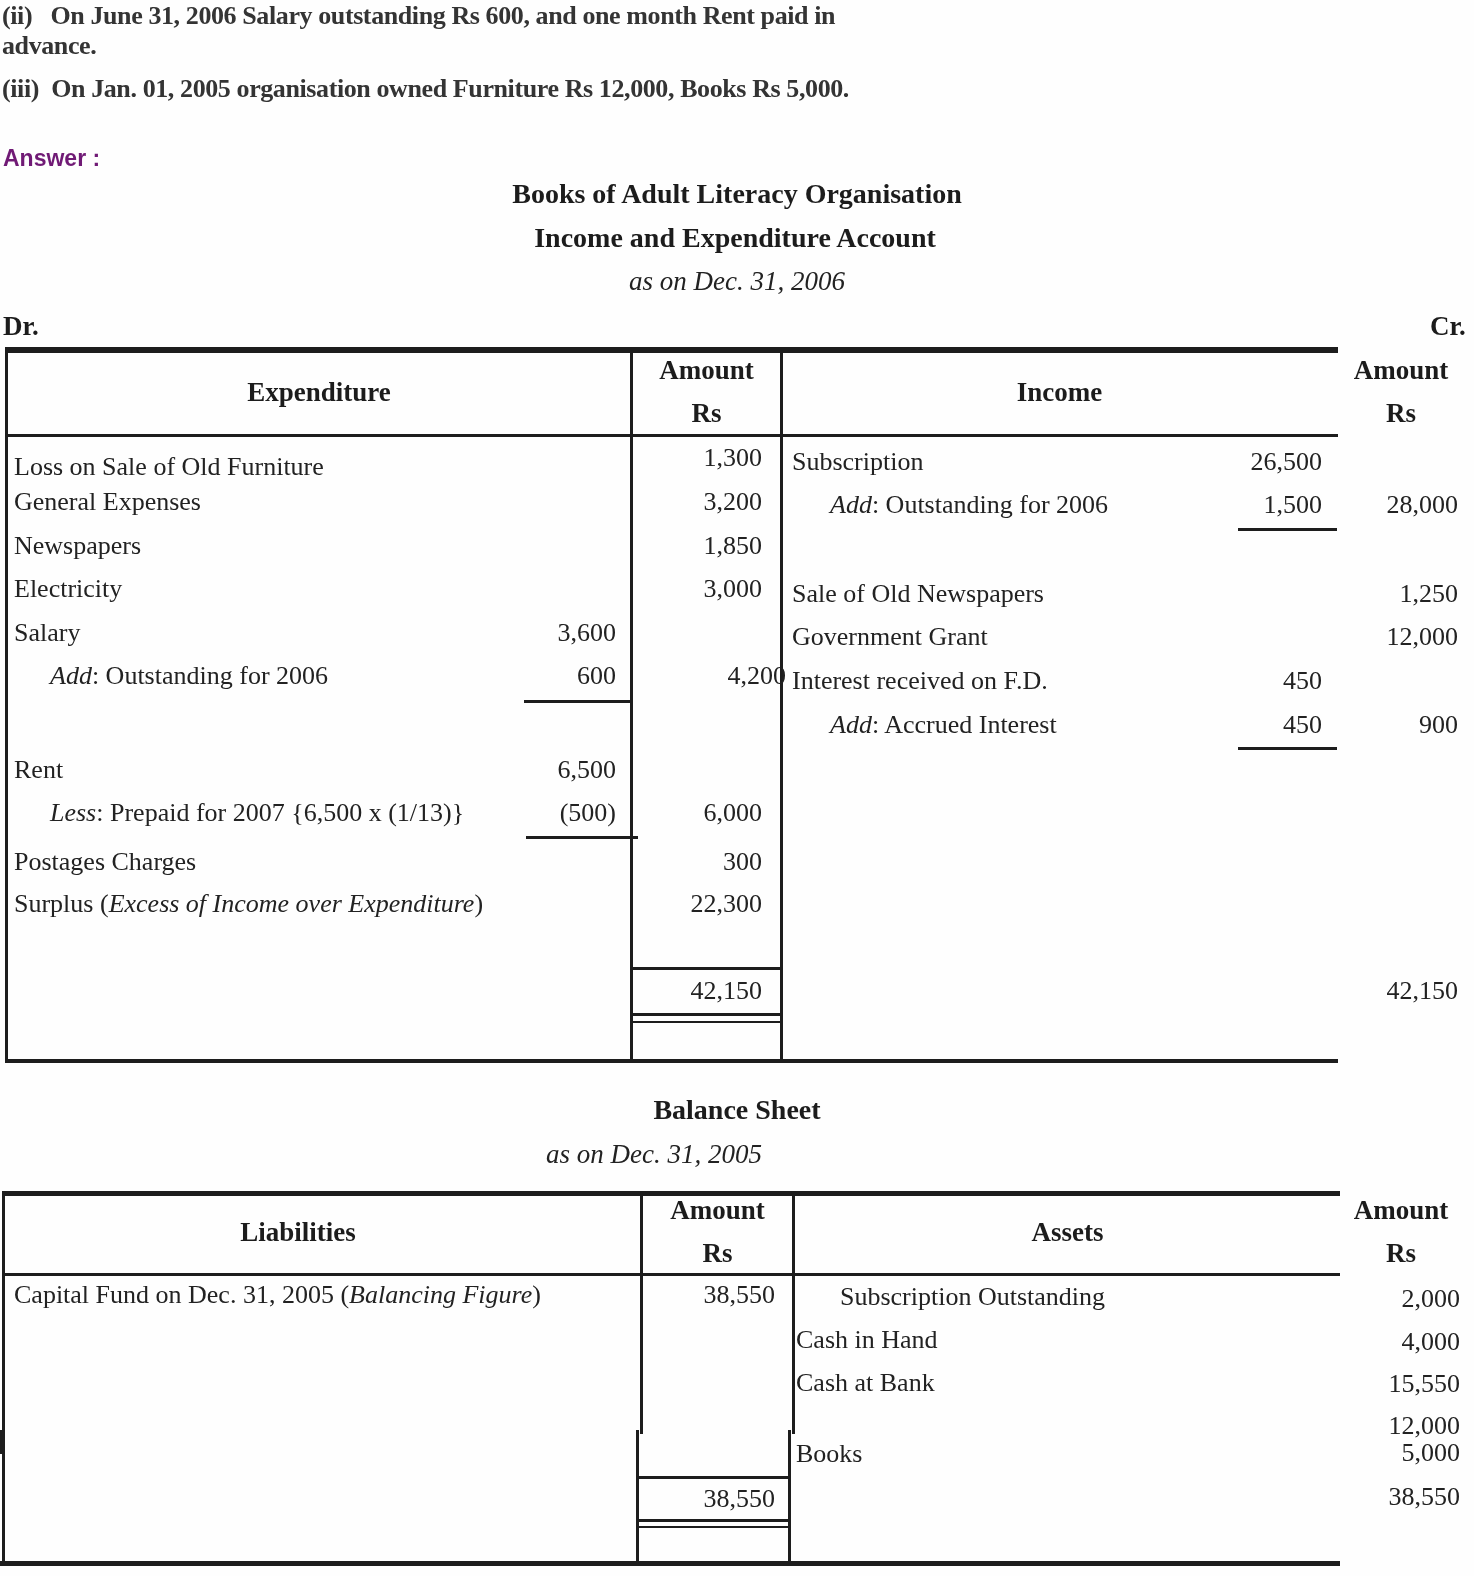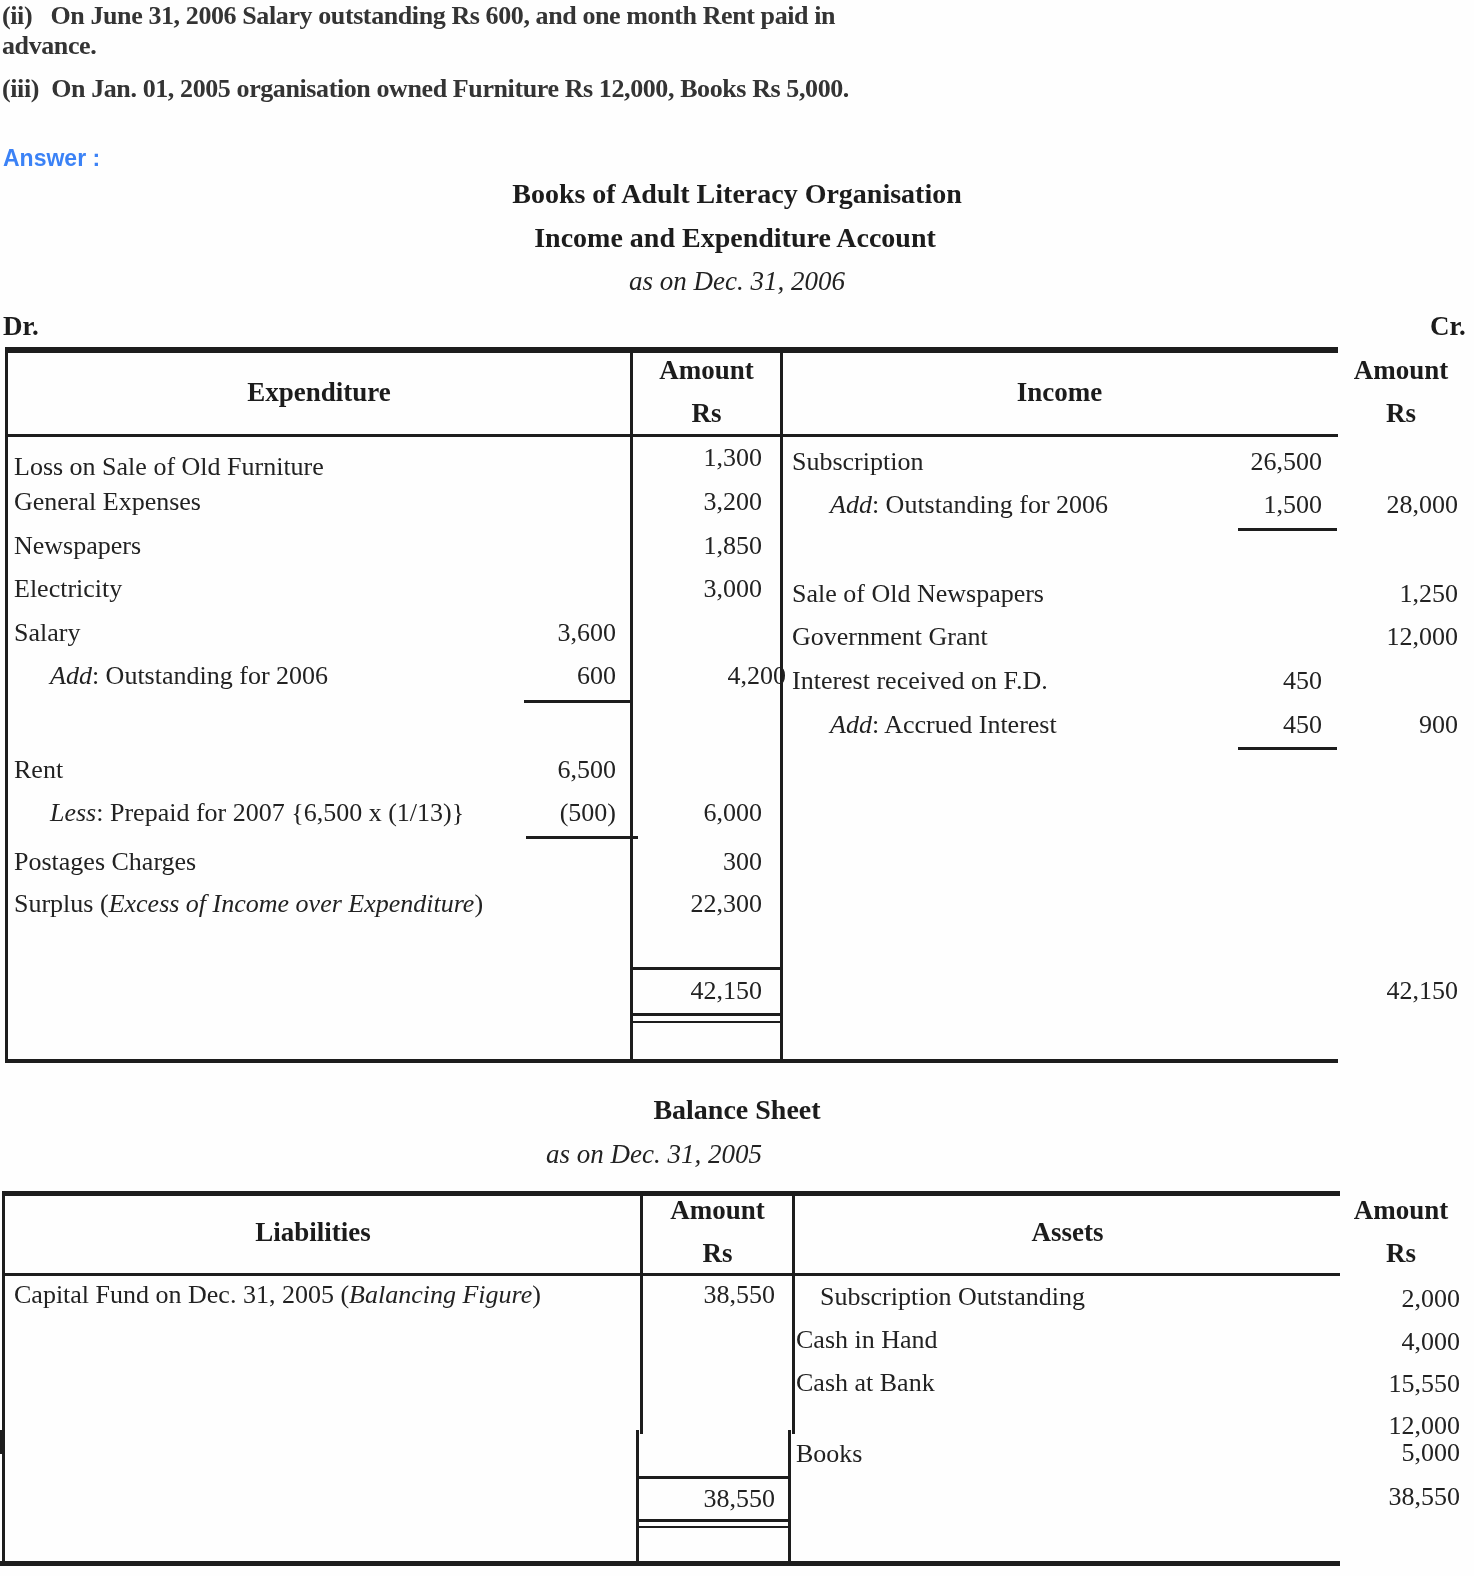--- a/index.html
+++ b/index.html
@@ -3,21 +3,21 @@
 <meta charset="utf-8">
 <style>
   html,body{margin:0;padding:0;background:#ffffff;}
   #page{position:relative;width:1474px;height:1576px;background:#fefefe;overflow:hidden;
         font-family:"Liberation Serif",serif;color:#222;}
   .t{position:absolute;white-space:pre;font-size:26px;line-height:30px;}
   .it{font-style:italic;}
   .ctr{text-align:center;}
   .num{text-align:right;}
   .intro{font-weight:bold;font-size:26px;letter-spacing:-0.4px;color:#343434;}
-  .ans{font-family:"Liberation Sans",sans-serif;font-weight:bold;font-size:23px;color:#3b82f6;}
+  .ans{font-family:"Liberation Sans",sans-serif;font-weight:bold;font-size:23px;color:#701a75;}
   .hdr{font-weight:bold;font-size:27px;color:#1c1c1c;}
   .title{font-weight:bold;font-size:28px;color:#1c1c1c;}
   .ln{position:absolute;background:#1d1d1d;}
 </style>
 </head>
 <body>
 
 <div id="page">
 
   <div class="t intro" style="left:2px;top:1px;">(ii)   On June 31, 2006 Salary outstanding Rs 600, and one month Rent paid in</div>
@@ -114,36 +114,36 @@
   <div class="ln" style="left:2px;top:1191px;width:1338px;height:5px;"></div>
   <div class="ln" style="left:2px;top:1191px;width:3px;height:375px;"></div>
   <div class="ln" style="left:2px;top:1273px;width:1338px;height:3px;"></div>
   <div class="ln" style="left:640px;top:1191px;width:3px;height:243px;"></div>
   <div class="ln" style="left:792px;top:1191px;width:3px;height:243px;"></div>
   <div class="ln" style="left:636px;top:1430px;width:3px;height:136px;"></div>
   <div class="ln" style="left:788px;top:1430px;width:3px;height:136px;"></div>
   <div class="ln" style="left:0;top:1561px;width:1340px;height:5px;"></div>
   <div class="ln" style="left:0;top:1430px;width:5px;height:24px;"></div>
 
-  <div class="t hdr ctr" style="left:15px;top:1217px;width:596px;">Liabilities</div>
+  <div class="t hdr ctr" style="left:0;top:1217px;width:596px;">Liabilities</div>
   <div class="t hdr ctr" style="left:643px;top:1195px;width:149px;">Amount</div>
   <div class="t hdr ctr" style="left:643px;top:1238px;width:149px;">Rs</div>
   <div class="t hdr ctr" style="left:795px;top:1217px;width:545px;">Assets</div>
   <div class="t hdr ctr" style="left:1345px;top:1195px;width:112px;">Amount</div>
   <div class="t hdr ctr" style="left:1345px;top:1238px;width:112px;">Rs</div>
 
   <div class="t" style="left:14px;top:1280px;"><span>Capital Fund on Dec. 31, 2005 (</span><span class="it">Balancing Figure</span><span>)</span></div>
   <div class="t num" style="left:640px;top:1280px;width:135px;">38,550</div>
 
   <div class="ln" style="left:638px;top:1476px;width:152px;height:3px;"></div>
   <div class="t num" style="left:640px;top:1484px;width:135px;">38,550</div>
   <div class="ln" style="left:638px;top:1519px;width:152px;height:3px;"></div>
   <div class="ln" style="left:638px;top:1526px;width:152px;height:2px;"></div>
 
-  <div class="t" style="left:820px;top:1282px;"><span>Subscription Outstanding</span></div>
+  <div class="t" style="left:840px;top:1282px;"><span>Subscription Outstanding</span></div>
   <div class="t num" style="left:1300px;top:1284px;width:160px;">2,000</div>
 
   <div class="t" style="left:796px;top:1325px;"><span>Cash in Hand</span></div>
   <div class="t num" style="left:1300px;top:1327px;width:160px;">4,000</div>
 
   <div class="t" style="left:796px;top:1368px;"><span>Cash at Bank</span></div>
   <div class="t num" style="left:1300px;top:1369px;width:160px;">15,550</div>
 
   <div class="t num" style="left:1300px;top:1411px;width:160px;">12,000</div>
 

